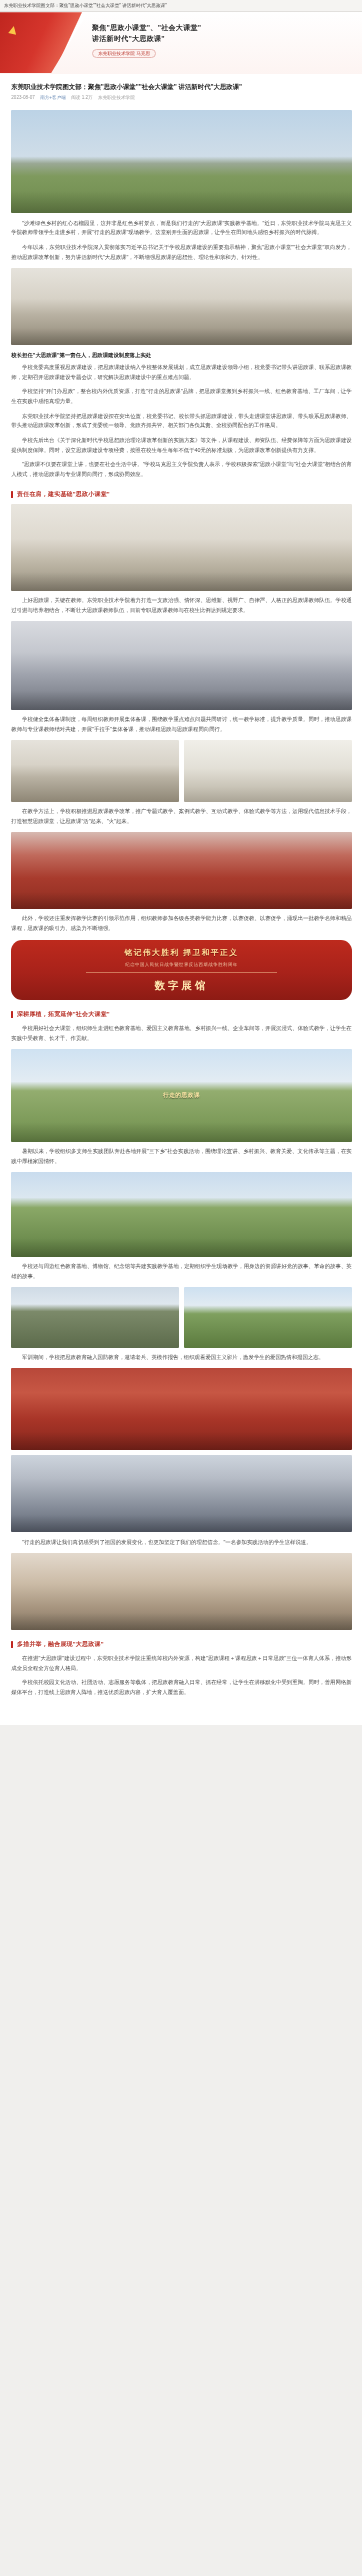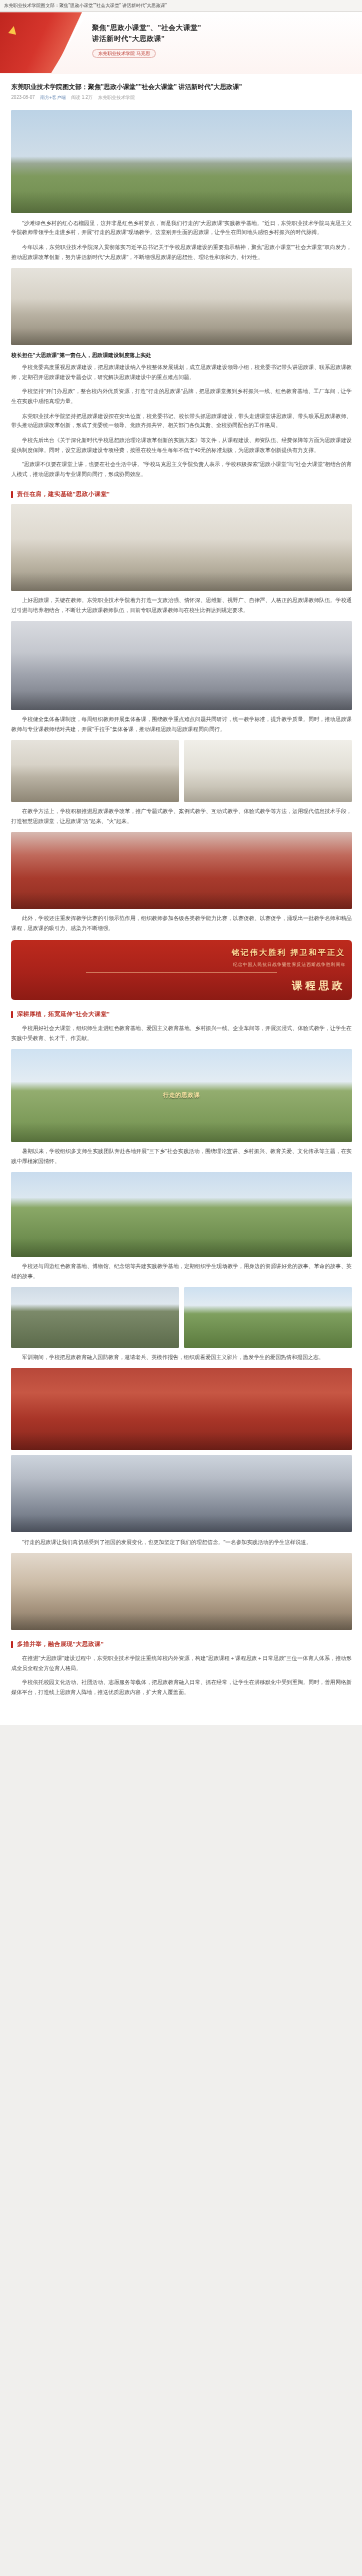--- a/index.html
+++ b/index.html
@@ -162,24 +162,24 @@
     background:linear-gradient(180deg,rgba(0,0,0,0) 0%,rgba(0,0,0,.22) 100%);
   }
   .ph-banner-text{
     position:absolute;left:0;right:0;top:46%;
     text-align:center;color:#ffe9a8;font-size:5.7px;font-weight:bold;
     letter-spacing:0.5px;text-shadow:0 0.5px 1px rgba(0,0,0,.45);
   }
   
   .poster{
     margin:6.2px 0;
-    border-radius:4px;
+    border-radius:11px;
     background:linear-gradient(180deg,#bd2a1d 0%,#a8221a 55%,#8d1b14 100%);
     padding:8.2px 6.2px 7.2px 6.2px;
-    text-align:right;
+    text-align:center;
     color:#ffe9c0;
     position:relative;
     overflow:hidden;
   }
   .poster .p-t1{
     font-size:7.7px;font-weight:bold;color:#ffdf9a;letter-spacing:1.5px;
     text-shadow:0 0.5px 0 #7d1610;
   }
   .poster .p-t2{
     margin-top:3.6px;font-size:4.4px;color:#f6d9b6;letter-spacing:0.5px;opacity:.9;
@@ -269,21 +269,21 @@
     <div class="photo p-red" style="height:77px">
       <div class="overlay-band"></div>
     </div>
 
     <p class="body">此外，学校还注重发挥教学比赛的引领示范作用，组织教师参加各级各类教学能力比赛，以赛促教、以赛促学，涌现出一批教学名师和精品课程，思政课的吸引力、感染力不断增强。</p>
 
     <div class="poster">
       <div class="p-t1">铭记伟大胜利 捍卫和平正义</div>
       <div class="p-t2">纪念中国人民抗日战争暨世界反法西斯战争胜利周年</div>
       <div class="p-rule"></div>
-      <div class="p-t3">课程思政</div>
+      <div class="p-t3">数字展馆</div>
     </div>
 
     <div class="sec-head">
       <span class="bar"></span>
       <span class="txt">深耕厚植，拓宽延伸"社会大课堂"</span>
     </div>
 
     <p class="body">学校用好社会大课堂，组织师生走进红色教育基地、爱国主义教育基地、乡村振兴一线、企业车间等，开展沉浸式、体验式教学，让学生在实践中受教育、长才干、作贡献。</p>
 
     <div class="photo p-field" style="height:93px">

